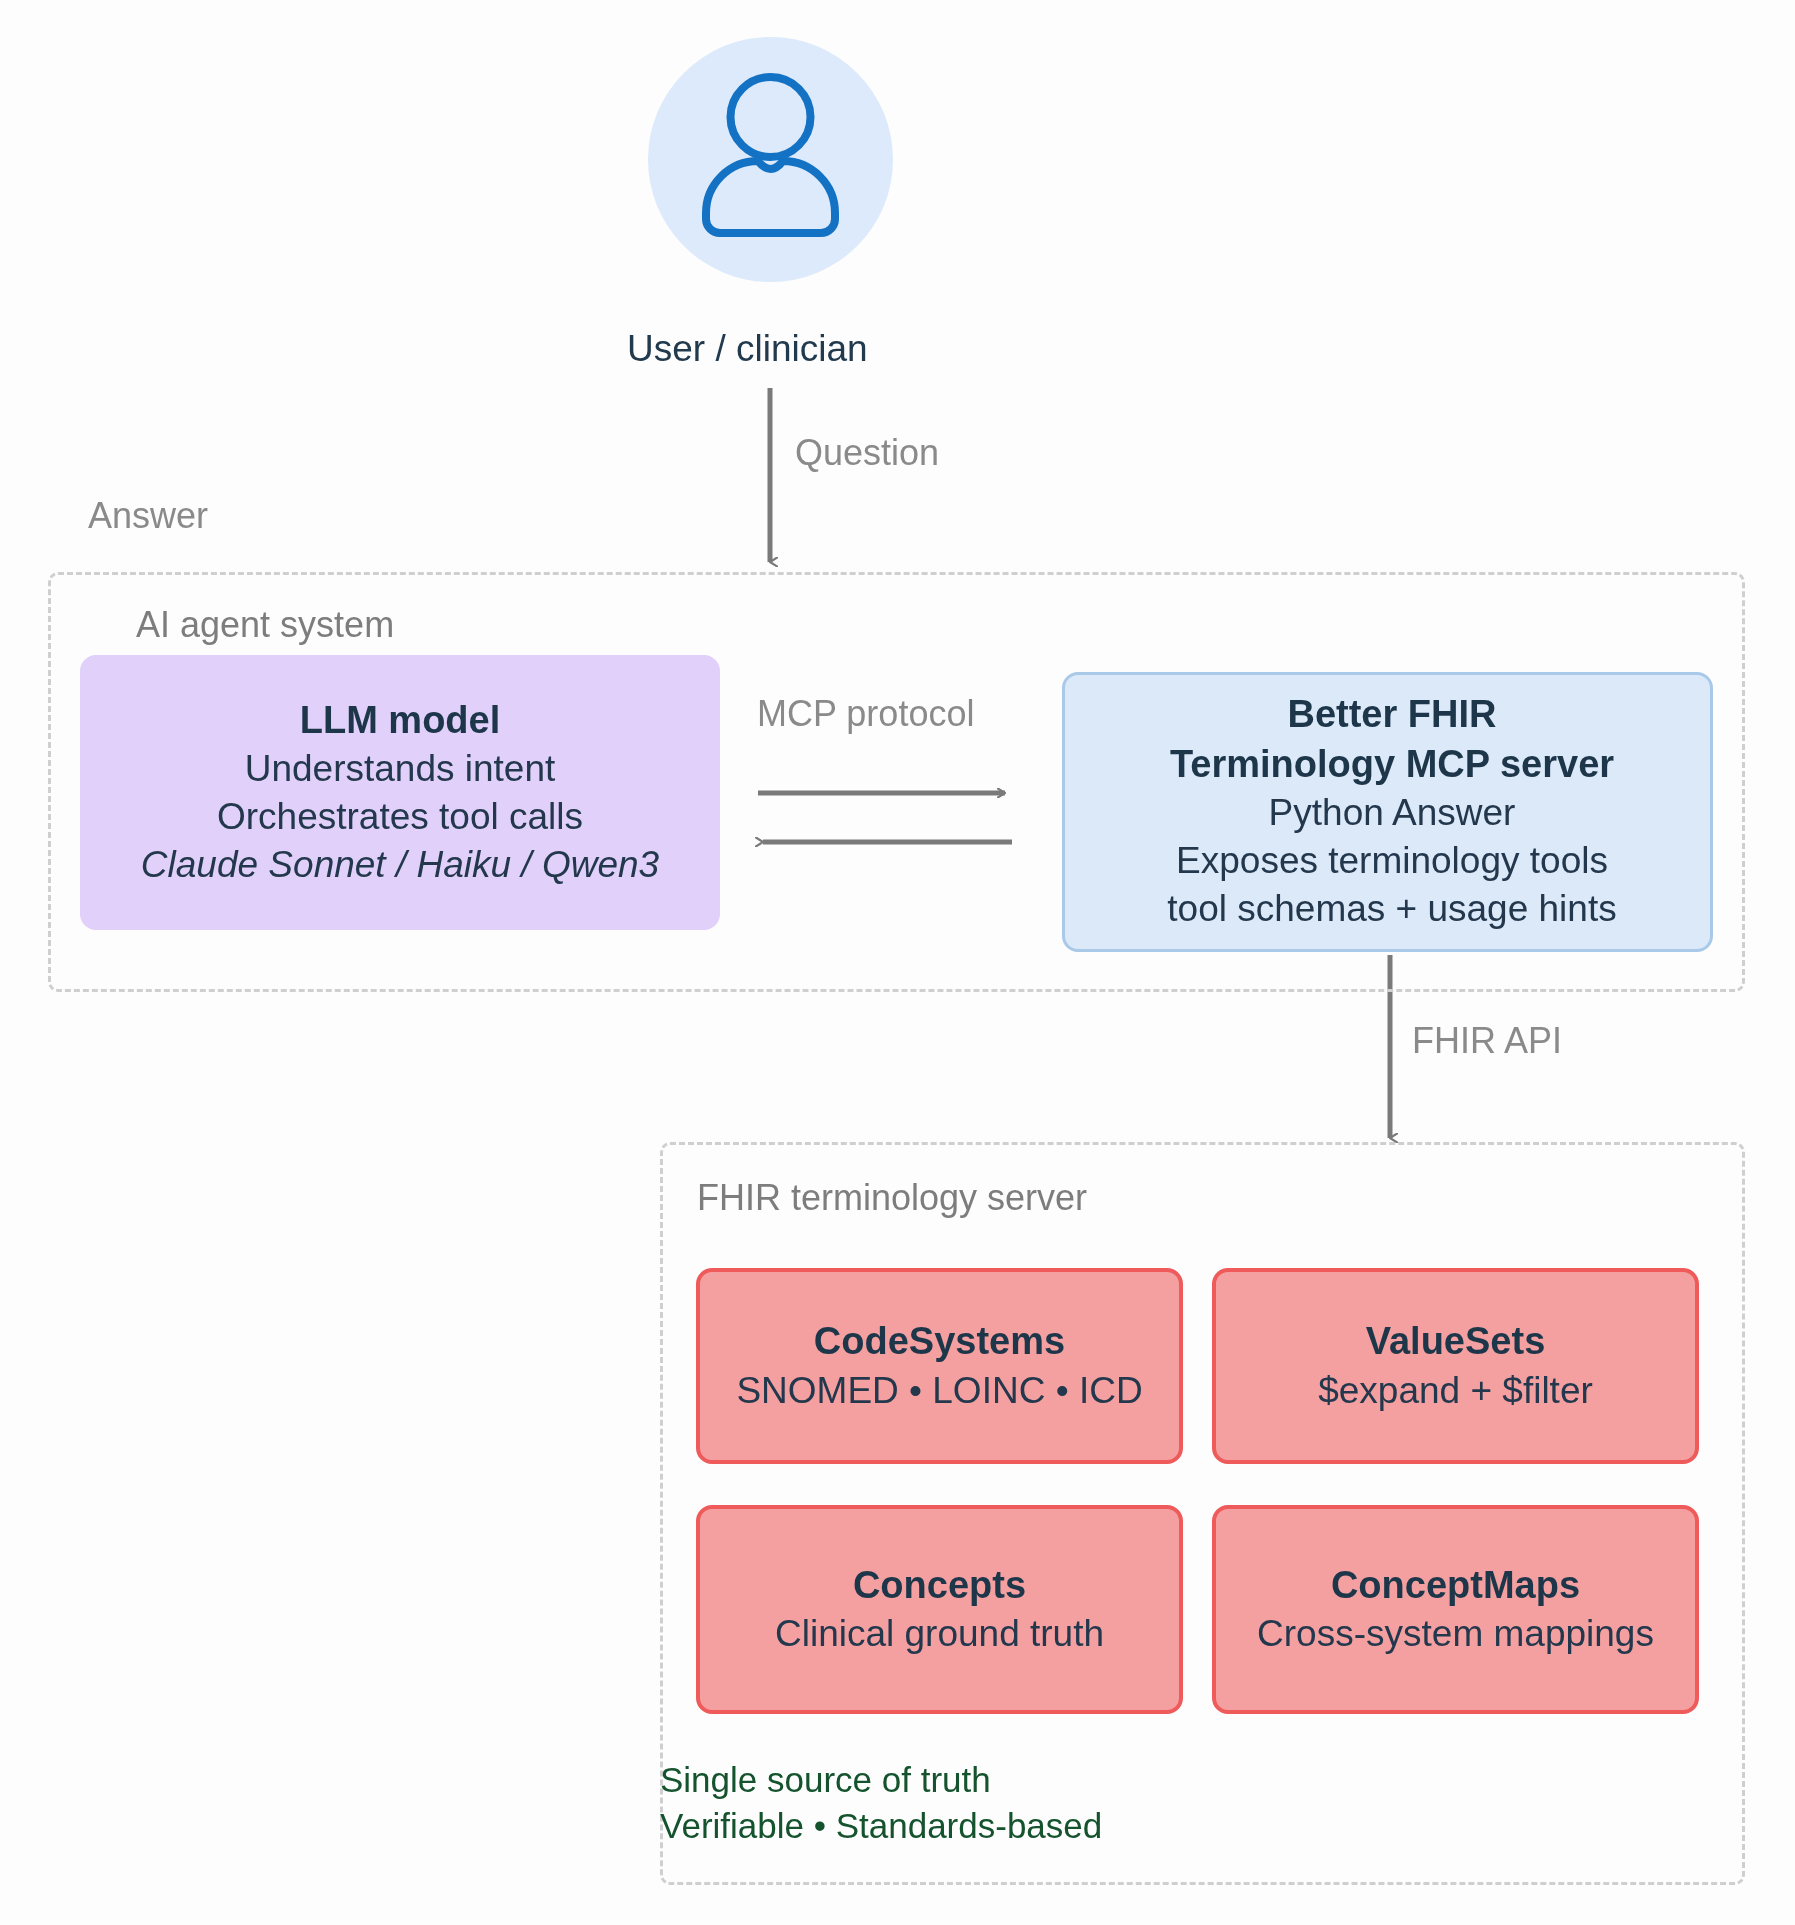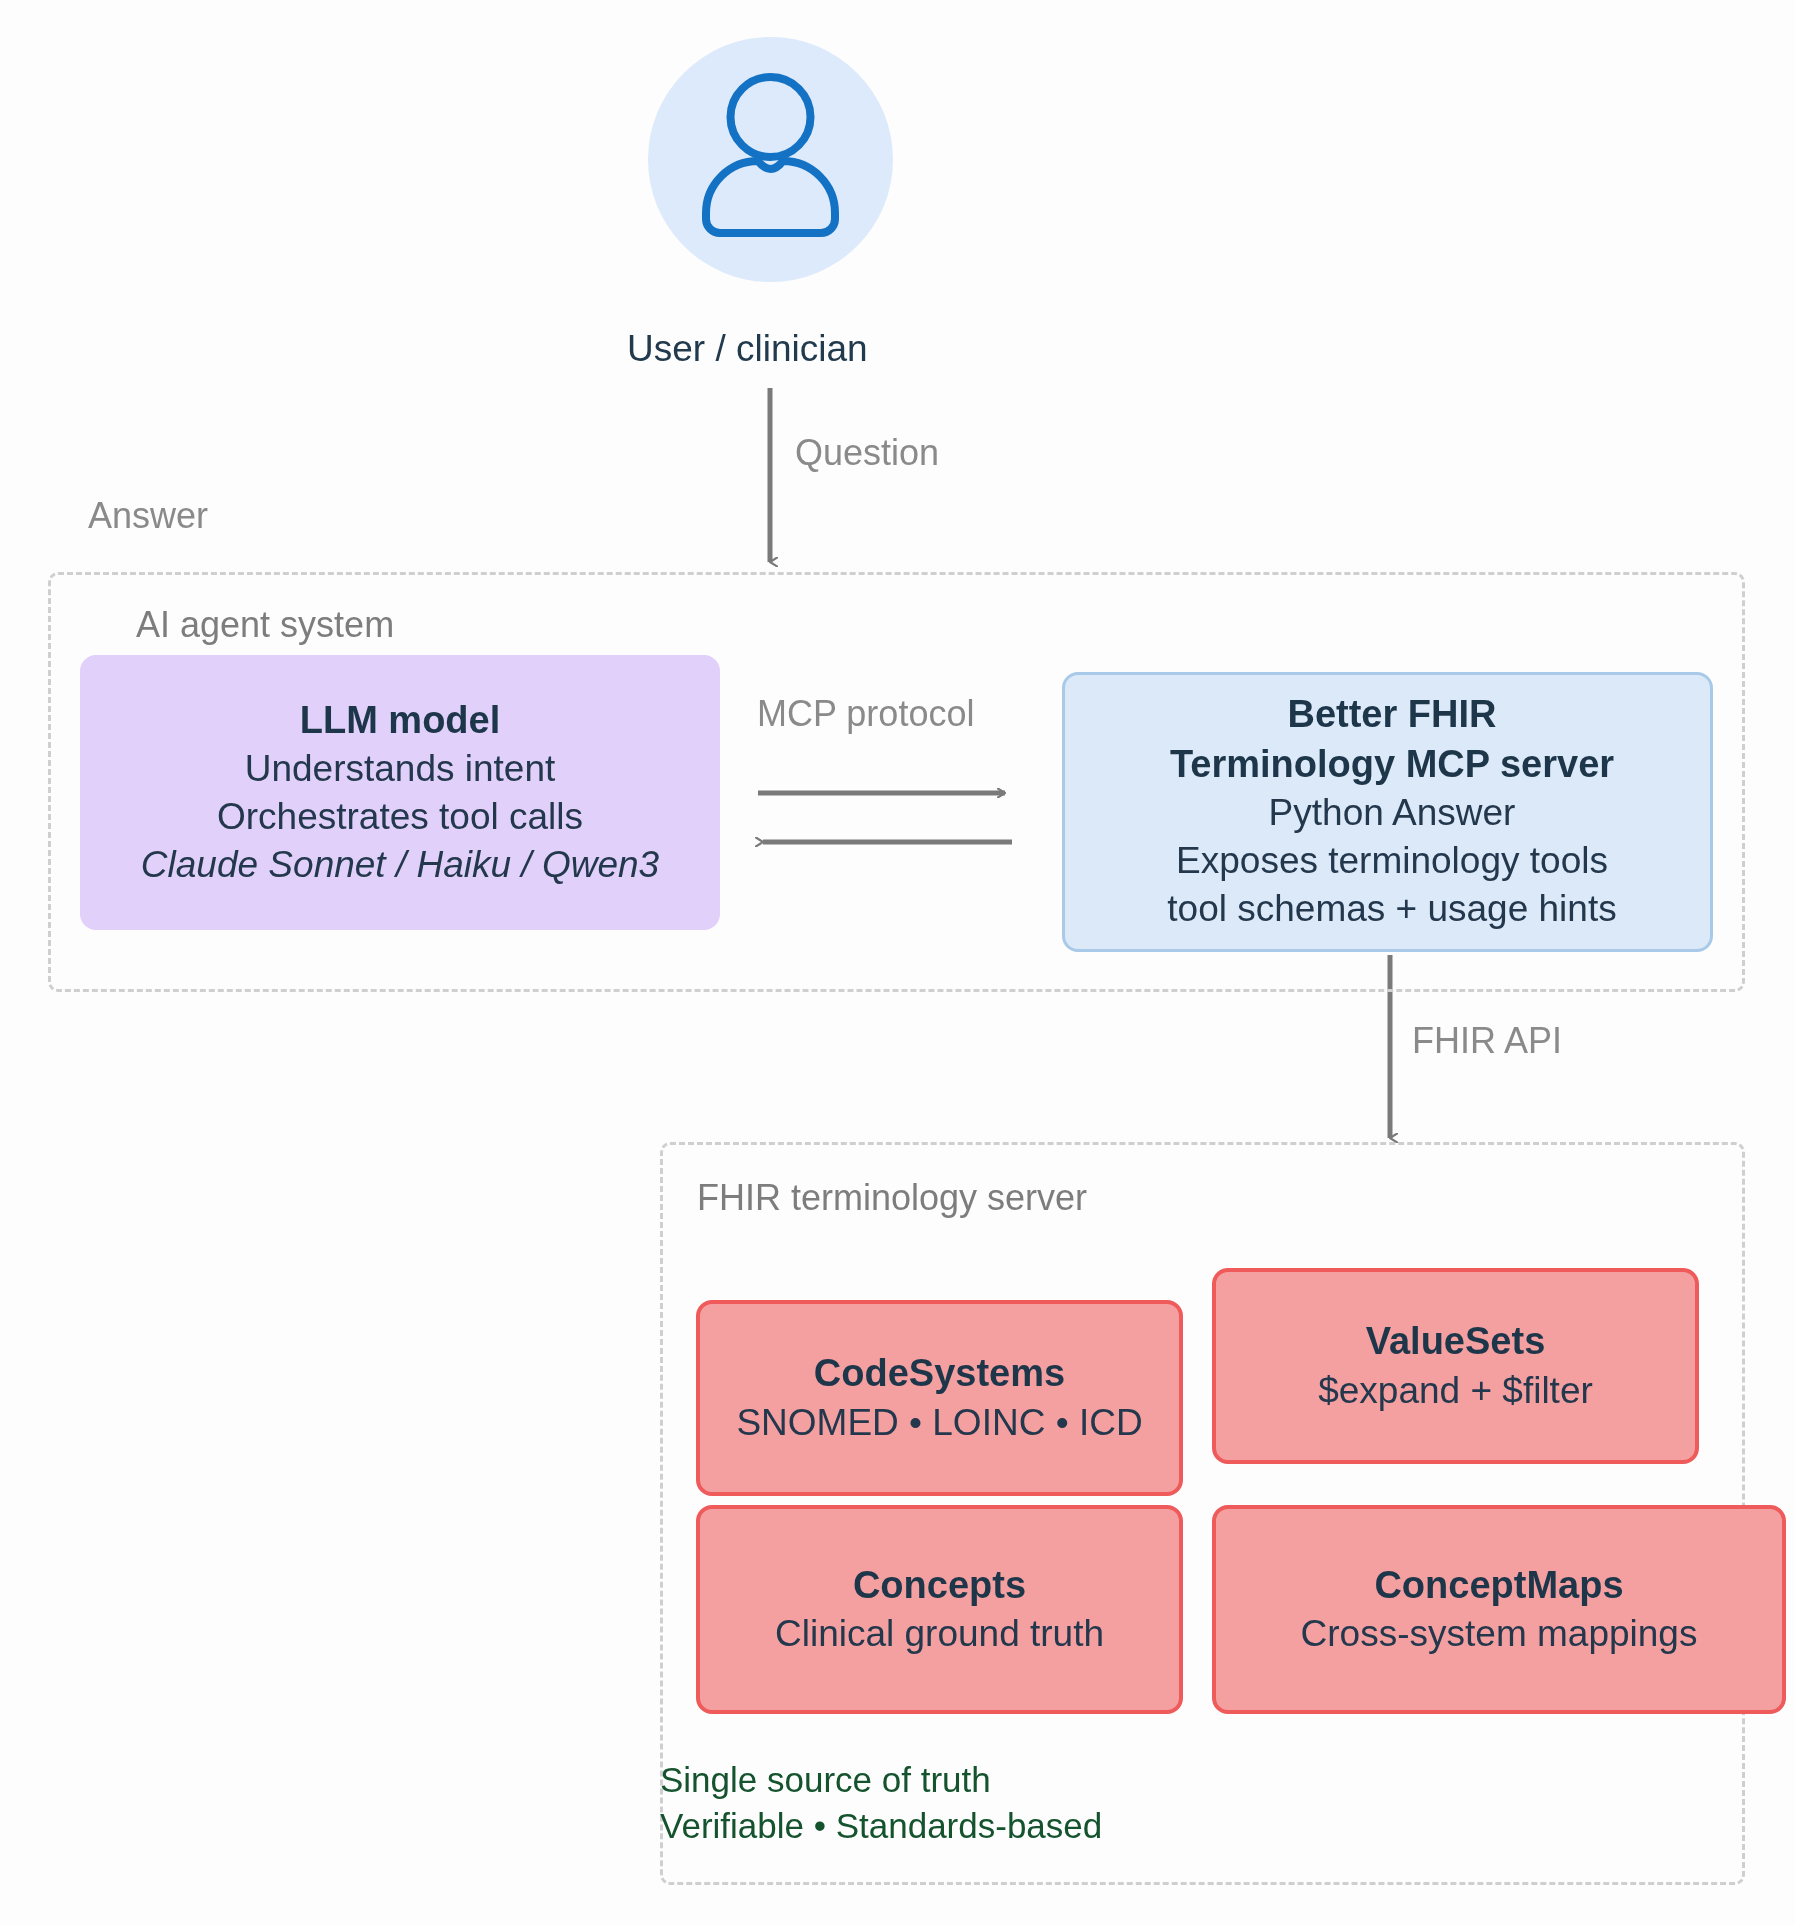--- a/index.html
+++ b/index.html
@@ -105,24 +105,24 @@
     left: 1062px; top: 672px;
     width: 651px; height: 280px;
     background: #dce9f9;
     border: 3px solid #a9c9e9;
     padding-left: 9px;
   }
   .red-box {
     background: #f4a0a0;
     border: 4px solid #ef5a5a;
   }
-  #codesystems-box { left: 696px; top: 1268px; width: 487px; height: 196px; margin-top: 32px; }
+  #codesystems-box { left: 696px; top: 1268px; width: 487px; height: 196px; }
   #valuesets-box   { left: 1212px; top: 1268px; width: 487px; height: 196px; }
   #concepts-box    { left: 696px; top: 1505px; width: 487px; height: 209px; }
-  #conceptmaps-box { left: 1212px; top: 1505px; width: 574px; height: 209px; }
+  #conceptmaps-box { left: 1212px; top: 1505px; width: 487px; height: 209px; }
 
   
   #arrows {
     position: absolute;
     left: 0; top: 0;
     width: 1795px; height: 1925px;
     pointer-events: none;
   }
 </style>
 </head>

